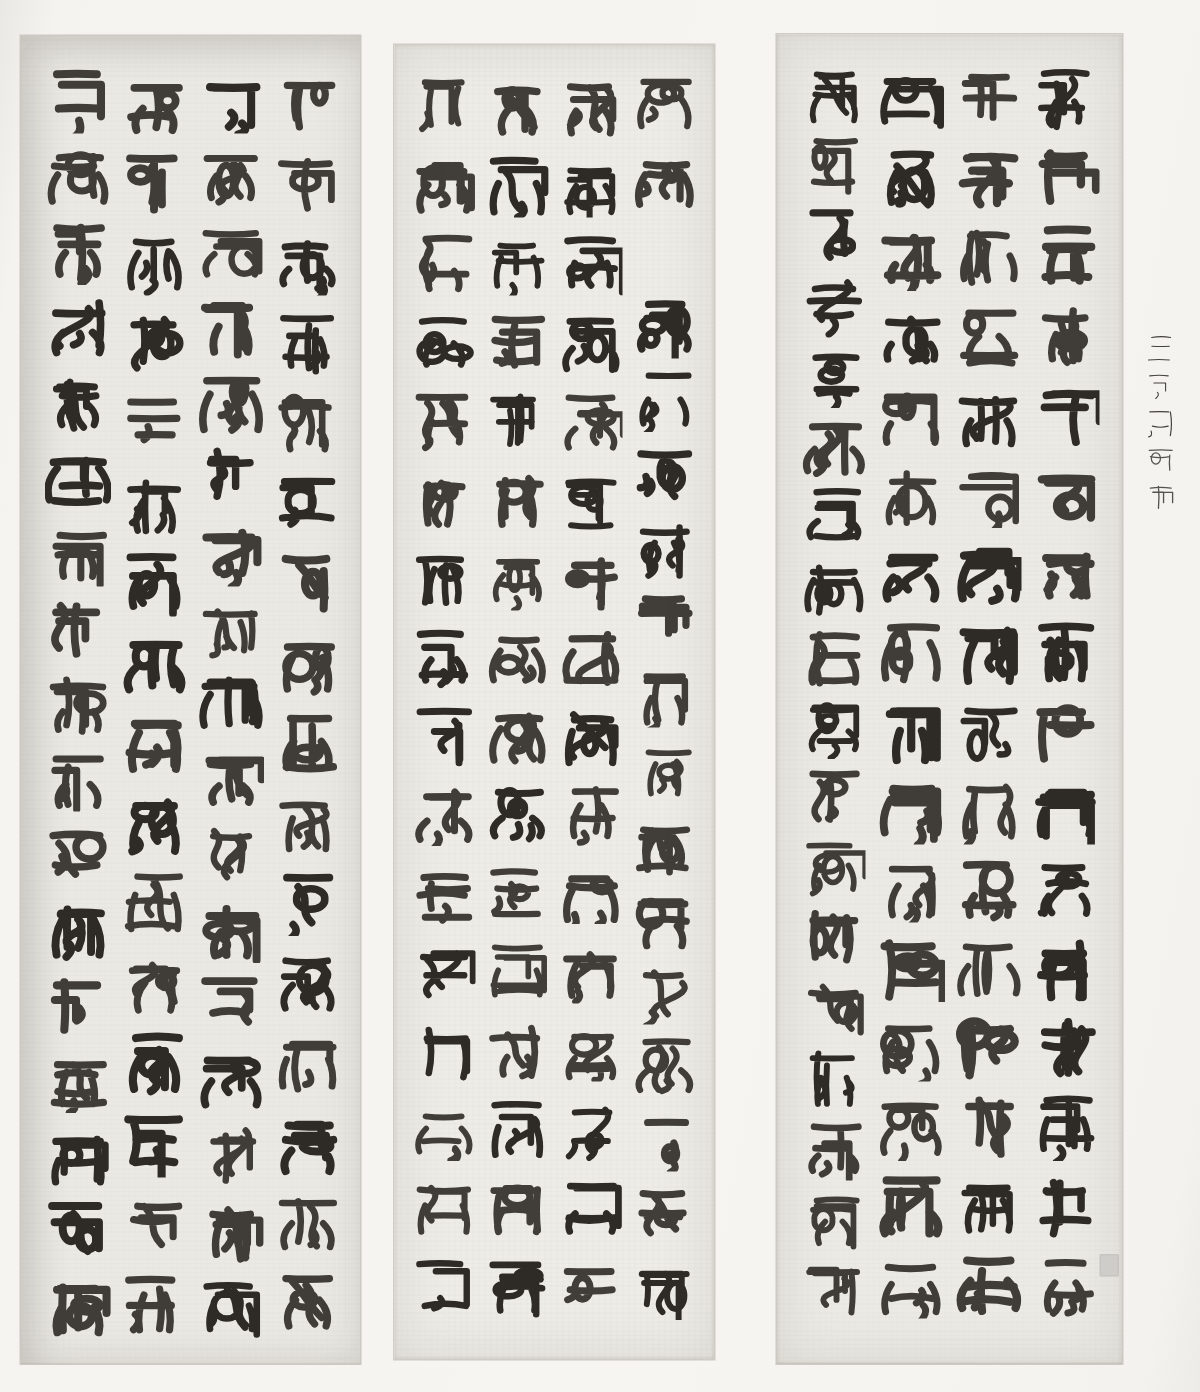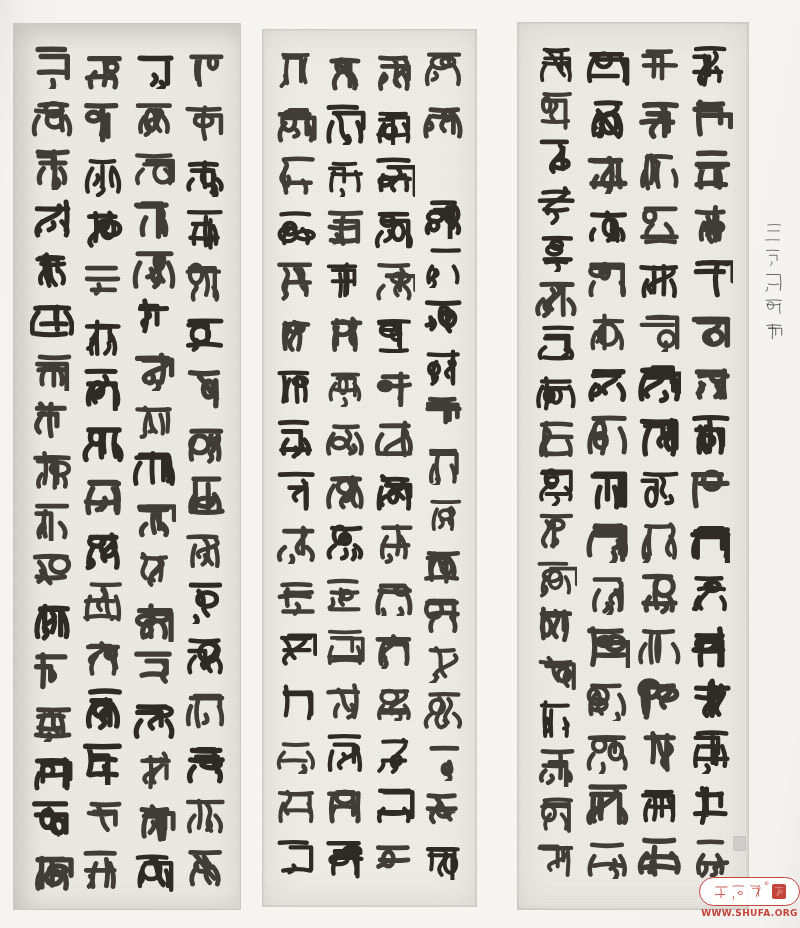--- a/index.html
+++ b/index.html
@@ -1101,42 +1101,14 @@
       </div>
       <div class="cell">
         <svg viewBox="0 0 40 40" width="21" height="21" aria-hidden="true">
           <path d="M7.5 6.5Q20.6 4.6 33.8 6.5M10.5 11.9h25.2v13.1M10.7 11.7h13.5v13.3M17.7 4.4Q19.1 18.2 17.7 32.1" fill="none" stroke="#44413d" stroke-width="1.7" stroke-linecap="round" stroke-linejoin="round" stroke-opacity="0.9"></path>
         </svg>
       </div>
     </div>
 
   <div class="sticker"></div>
 
-  <div class="watermark" style="--wm: #c5443c;">
-    <div class="wm-pill" style="border-color: rgb(197, 68, 60);">
-      <span id="wm-brand" style="display:flex;align-items:center;gap:1px">
-          <span style="display: flex;">
-            <svg viewBox="0 0 40 40" width="16" height="16" aria-hidden="true">
-              <path d="M7.3 7.3Q21.4 8.1 35.4 7.3M6 26.6Q17.6 24.7 29.3 26.6M19.8 12Q22.1 22.9 19.8 33.7" fill="none" stroke="#c5443c" stroke-width="2.2" stroke-linecap="round" stroke-linejoin="round" stroke-opacity="1"></path>
-            </svg>
-          </span>
-          <span style="display: flex;">
-            <svg viewBox="0 0 40 40" width="16" height="16" aria-hidden="true">
-              <path d="M7.6 5.3Q20.9 3.4 34.2 5.3M9 30.9q2.4 5.2 -1.9 9M20.2 22.4a5.5 3.9 0 1 0 11.1 0a5.5 3.9 0 1 0 -11.1 0" fill="none" stroke="#c5443c" stroke-width="2.2" stroke-linecap="round" stroke-linejoin="round" stroke-opacity="0.9"></path>
-            </svg>
-          </span>
-          <span style="display: flex;">
-            <svg viewBox="0 0 40 40" width="16" height="16" aria-hidden="true">
-              <path d="M8.8 4.6Q20.1 6 31.4 4.6M25.9 8.5C34.9 17.5 20.8 21.3 29.8 30.3M31 5.5C40 14.5 15.8 24.3 24.8 33.3M13.7 10.8h15v17" fill="none" stroke="#c5443c" stroke-width="1.9" stroke-linecap="round" stroke-linejoin="round" stroke-opacity="0.9"></path>
-            </svg>
-          </span>
-        </span>
-      <span class="wm-reg" id="wm-reg" style="color: rgb(197, 68, 60);">®</span>
-      <span class="wm-seal" id="wm-seal" style="background: rgb(197, 68, 60);">
-          <svg viewBox="0 0 40 40" width="11" height="11" aria-hidden="true">
-            <path d="M4.8 5.9Q18.6 5.6 32.4 5.9M16.5 10.1C25.5 19.1 7.3 24.2 16.3 33.2M18.6 21.3a6.1 4.4 0 1 0 12.1 0a6.1 4.4 0 1 0 -12.1 0M14.2 26.6q2.7 3.6 -3.6 8.8" fill="none" stroke="#ffffff" stroke-width="1.4" stroke-linecap="round" stroke-linejoin="round" stroke-opacity="0.9"></path>
-          </svg>
-        </span>
-    </div>
-    <div class="wm-url" id="wm-url" style="color: rgb(197, 68, 60);">WWW.SHUFA.ORG</div>
-  </div>
 
 </div>
 
 </body></html>

